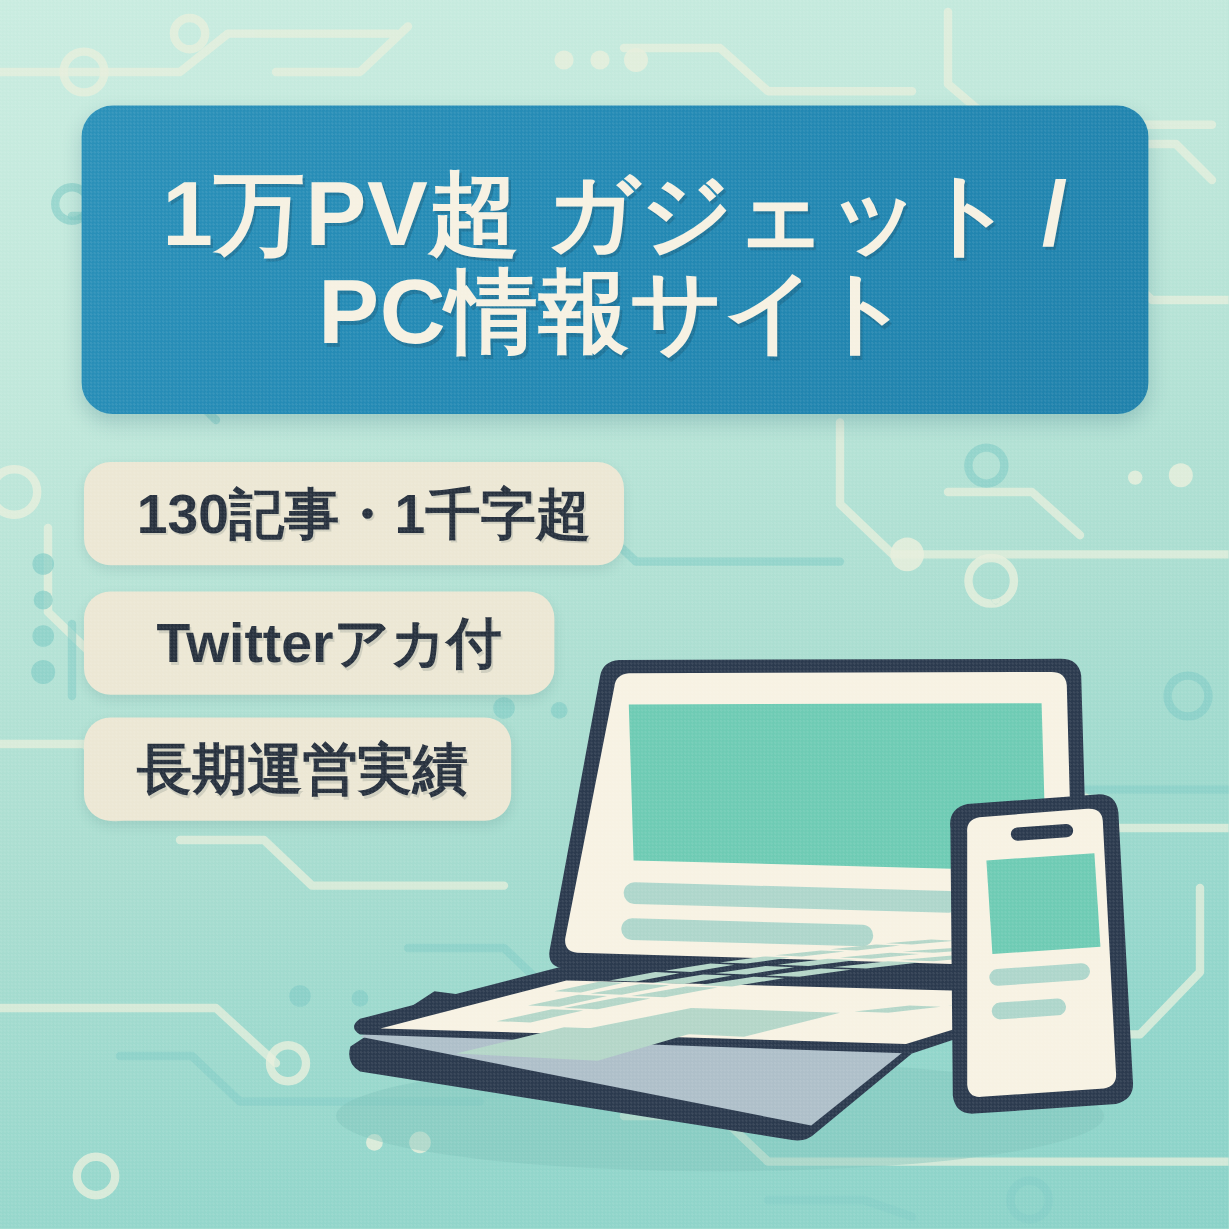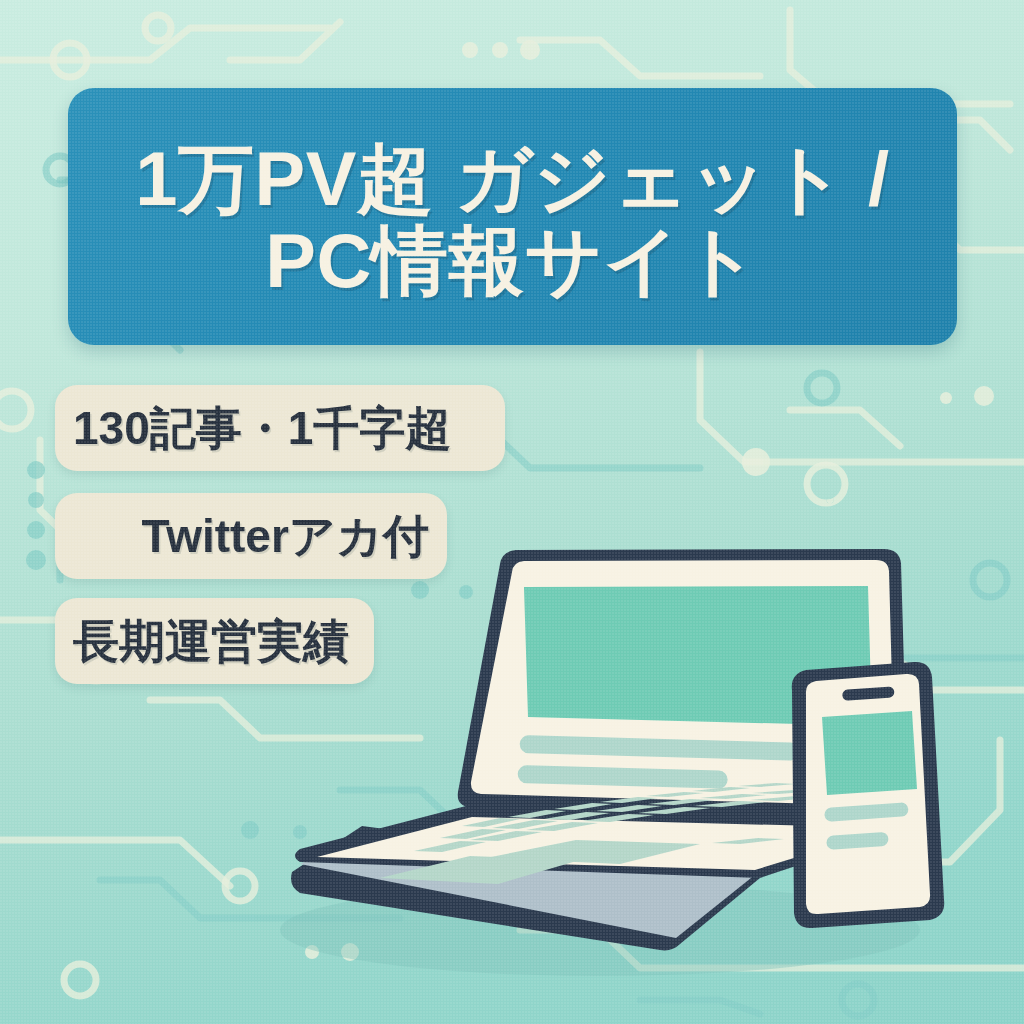--- a/index.html
+++ b/index.html
@@ -29,32 +29,32 @@
     box-sizing:border-box;padding:8px 26px 2px;
   }
   .banner-line{
     color:#f6f1e2;font-weight:bold;font-size:76px;line-height:1.07;
     letter-spacing:.5px;white-space:nowrap;text-align:center;
     text-shadow:2px 3px 0 rgba(18,70,92,.28);
   }
 
   
   .badge{
-    position:absolute;left:55px;height:86px;
+    position:absolute;left:70px;height:86px;
     background:#ece7d4;border-radius:22px;
-    display:flex;align-items:center;box-sizing:border-box;padding:0 18px;
+    display:flex;align-items:center;box-sizing:border-box;padding:0 44px;
     box-shadow:0 4px 9px rgba(40,90,95,.13);
   }
   .badge-text{
     color:#27313e;font-weight:bold;font-size:46px;line-height:1;white-space:nowrap;
     text-shadow:1.5px 2px 0 rgba(120,130,125,.25);
   }
   #badge-0{top:385px;width:450px;}
   #badge-1{top:493px;width:392px;justify-content:flex-end;}
-  #badge-2{top:598px;width:319px;}
+  #badge-2{top:598px;width:356px;}
 
   .devices{position:absolute;left:0;top:0;width:1024px;height:1024px;}
 </style>
 </head>
 <body>
 
 <div class="canvas">
 
   <svg class="bg-circuit" viewBox="0 0 1024 1024" preserveAspectRatio="none">
     <g fill="none" stroke="#e7efdc" stroke-width="7" stroke-linecap="round" stroke-linejoin="round" opacity="0.75">

